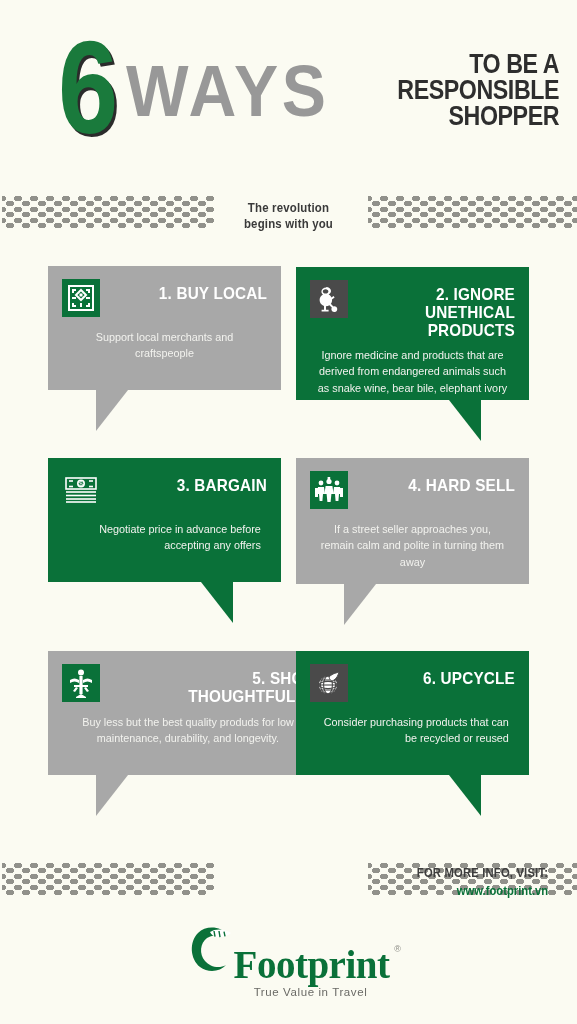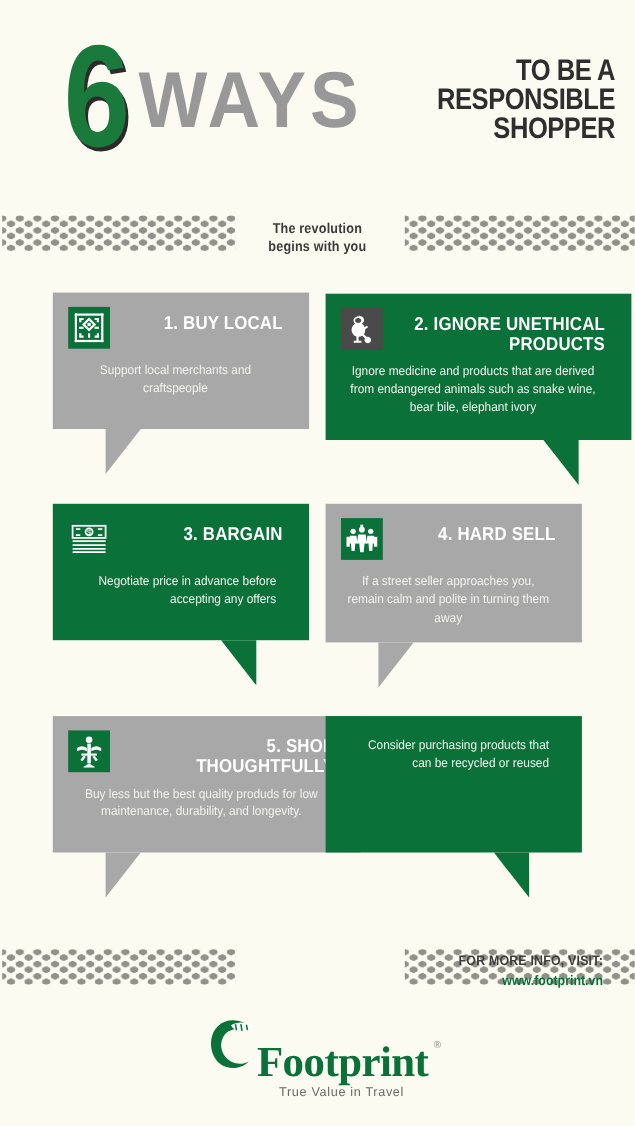--- a/index.html
+++ b/index.html
@@ -77,21 +77,21 @@
     line-height:1.25;
     color:#3a3a3a;
     letter-spacing:0.2px;
     transform:scaleX(0.88);
   }
   .revolution div { display:block; }
 
   
   .card {
     position:absolute;
-    padding:12px 24px 10px 14px;
+    padding:12px 14px 10px 14px;
   }
   .card .tail {
     position:absolute;
     width:0; height:0;
     border-style:solid;
   }
   .card.gray  { background:#a8a8a8; }
   .card.green { background:#0a7139; }
 
   .card.gray  .tail { border-color:#a8a8a8 transparent transparent transparent; }
@@ -233,21 +233,21 @@
           <rect x="6" y="14" width="4" height="2"></rect>
           <rect x="20" y="14" width="4" height="2"></rect>
         </g>
       </svg>
     </div>
     <div class="card-title">1. BUY LOCAL</div>
   </div>
   <div class="card-body body-center">Support local merchants and craftspeople</div>
 </div>
 
-<div class="card green" style="left:296px; top:267px; width:278px; height:133px;">
+<div class="card green" style="left:296px; top:267px; width:233px; height:133px;">
   <div class="tail right"></div>
   <div class="card-head">
     <div class="icon-box dark-bg">
       <svg width="26" height="30" viewBox="0 0 26 30">
         <g fill="#ffffff">
           <path d="M10 3 c3 0 5 2 5 4 c0 1.6 -1 2.8 -2.4 3.4
                    c1.4 .6 2.4 1.6 2.8 3 l2.2 -1.4 l1 1.6 l-2.6 1.8
                    c.2 1.6 -.2 3.2 -1.2 4.4 l2.6 2.6 c1.6 -.6 3.4 .4 3.8 2
                    c.4 1.8 -.8 3.4 -2.6 3.6 c-1.8 .2 -3.2 -1.2 -3.2 -2.8
                    c0 -.6 .2 -1.2 .4 -1.6 l-2.4 -2.4 c-1 .6 -2.2 1 -3.4 1
@@ -329,20 +329,39 @@
         </g>
       </svg>
     </div>
     <div class="card-title">5. SHOP THOUGHTFULLY</div>
   </div>
   <div class="card-body body-center">Buy less but the best quality produds for low maintenance, durability, and longevity.</div>
 </div>
 
 <div class="card green" style="left:296px; top:651px; width:233px; height:124px;">
   <div class="tail right"></div>
+  <div class="card-head">
+    <div class="icon-box dark-bg">
+      <svg width="28" height="28" viewBox="0 0 28 28">
+        <g>
+          <circle cx="13" cy="16" r="9" fill="#ffffff"></circle>
+          <g stroke="#4a4a4a" stroke-width="1.1" fill="none">
+            <ellipse cx="13" cy="16" rx="9" ry="3.6"></ellipse>
+            <ellipse cx="13" cy="16" rx="4.4" ry="9"></ellipse>
+            <ellipse cx="13" cy="16" rx="7.6" ry="9" transform="rotate(0 13 16)"></ellipse>
+            <line x1="4" y1="16" x2="22" y2="16"></line>
+            <line x1="5.4" y1="11" x2="20.6" y2="11"></line>
+            <line x1="5.4" y1="21" x2="20.6" y2="21"></line>
+          </g>
+          <path d="M14 8 c4 -4 8 -4 10 -5 c-1 3 -2 6 -5 8 c-2 1.4 -4 1 -5 -3 z" fill="#ffffff" stroke="#4a4a4a" stroke-width="0.9"></path>
+        </g>
+      </svg>
+    </div>
+    <div class="card-title">6. UPCYCLE</div>
+  </div>
   <div class="card-body body-right">Consider purchasing products that can be recycled or reused</div>
 </div>
 
 <div class="dotband dot-left-bot"></div>
 <div class="dotband dot-right-bot"></div>
 
 <div class="footer-info">
   <span class="label">FOR MORE INFO, VISIT:</span>
   <span class="url">www.footprint.vn</span>
 </div>

